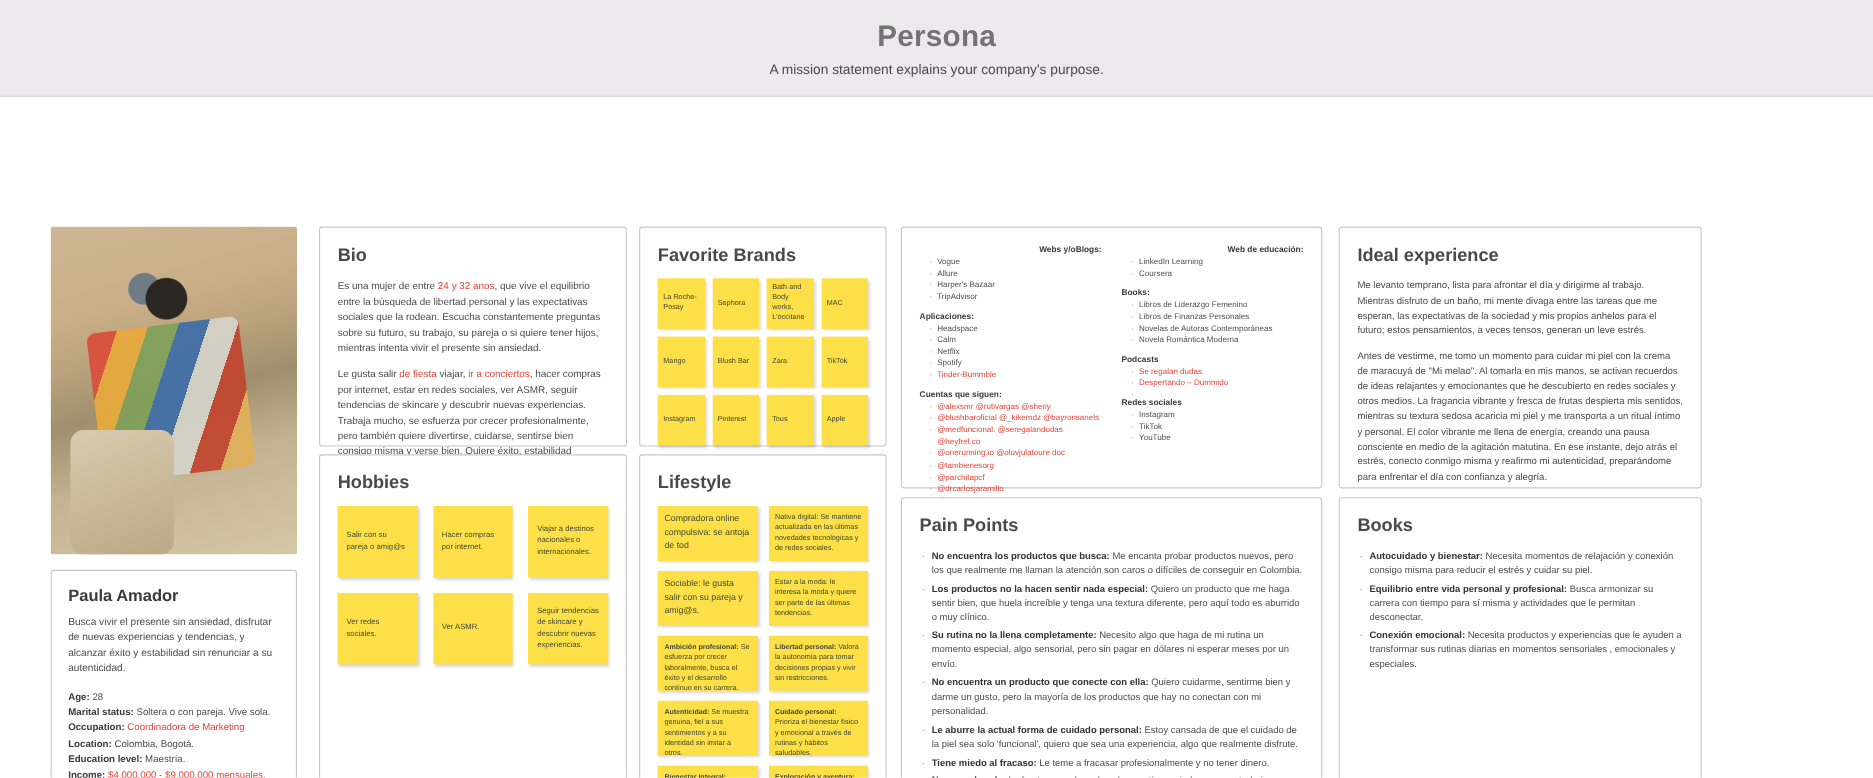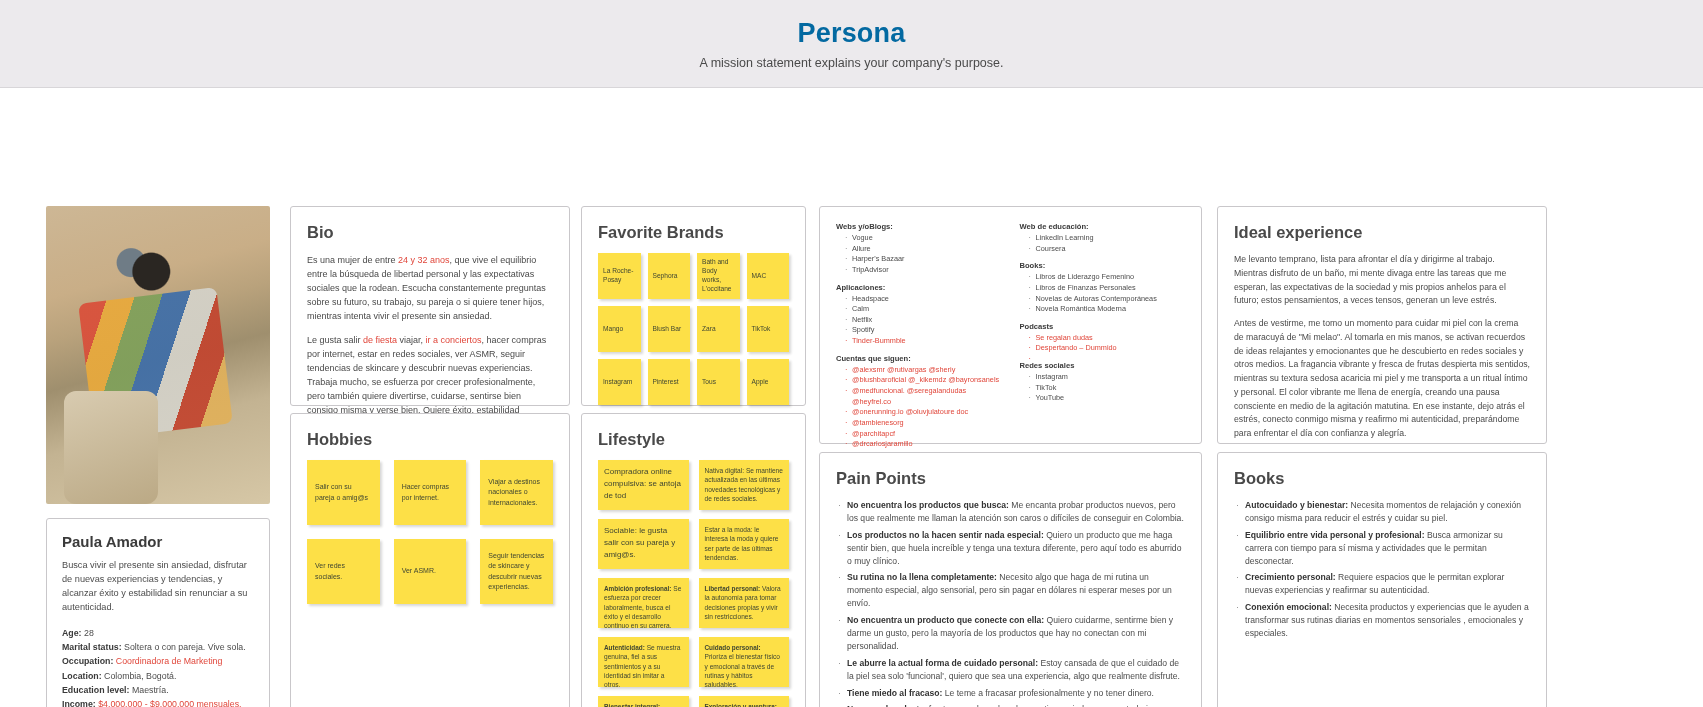--- a/index.html
+++ b/index.html
@@ -11,21 +11,21 @@
     overflow: hidden;
   }
   .header {
     height: 88px;
     background: #eceaed;
     border-bottom: 1px solid #d8d6d9;
     display: flex; flex-direction: column;
     align-items: center; justify-content: center;
   }
   .header h1 {
-    font-size: 27px; font-weight: bold; color: #0369a1;
+    font-size: 27px; font-weight: bold; color: #737373;
     letter-spacing: .2px; margin-bottom: 7px;
   }
   .header p { font-size: 12.5px; color: #4a4a4a; }
 
   .board {
     position: relative;
     padding: 18px 0 0 0;
     height: 619px;
   }
   .card {
@@ -92,21 +92,21 @@
   .life-grid { display: grid; grid-template-columns: 1fr 1fr; gap: 9px 10px; margin-top: 2px; }
   .life-grid .sticky { height: 50px; font-size: 6.6px; line-height: 1.42; padding: 6px 6px; display:block; }
   .life-grid .sticky.big { font-size: 8px; line-height: 1.5; }
   .life-grid .sticky b { font-size: 6.4px; }
 
   
   #web-card { left: 819px; top: 118px; width: 383px; height: 238px; padding: 15px 16px 10px 16px; }
   .web-cols { display: flex; gap: 18px; }
   .web-col { width: 50%; }
   .grp-title { font-size: 7.6px; font-weight: bold; color: #3a3a3a; margin: 7px 0 2px; }
-  .grp-title.first { margin-top: 0; }
+  .grp-title.first { margin-top: 0; text-align: right; }
   ul.mini { list-style: none; padding-left: 9px; }
   ul.mini li { font-size: 7.3px; line-height: 1.46; color: #4c4c4c; position: relative; padding-left: 7px; }
   ul.mini li:before { content: "·"; position: absolute; left: 0; color: #888; }
   ul.mini li.red, ul.mini li.red:before { color: #e0463a; }
 
   
   #pain-card { left: 819px; top: 364px; width: 383px; height: 262px; }
   #needs-card { left: 1217px; top: 364px; width: 330px; height: 262px; }
   #ideal-card { left: 1217px; top: 118px; width: 330px; height: 238px; }
   ul.bullets { list-style: none; }
@@ -280,18 +280,17 @@
         <li><b>Tiene miedo al fracaso:</b> Le teme a fracasar profesionalmente y no tener dinero.</li>
         <li><b>No ser valorada:</b> Le frustra cuando no la valoran y tiene miedo a que su trabajo no sea reconocido.</li>
       </ul>
   </div>
 
   <div class="card pad" id="needs-card">
     <h2>Books</h2>
     <ul class="bullets" id="needs-list">
         <li><b>Autocuidado y bienestar:</b> Necesita momentos de relajación y conexión consigo misma para reducir el estrés y cuidar su piel.</li>
         <li><b>Equilibrio entre vida personal y profesional:</b> Busca armonizar su carrera con tiempo para sí misma y actividades que le permitan desconectar.</li>
-        <li><b>Crecimiento personal:</b> Requiere espacios que le permitan explorar nuevas experiencias y reafirmar su autenticidad.</li>
         <li><b>Conexión emocional:</b> Necesita productos y experiencias que le ayuden a transformar sus rutinas diarias en momentos sensoriales , emocionales y especiales.</li>
       </ul>
   </div>
 
 </div>
 
 </body></html>

